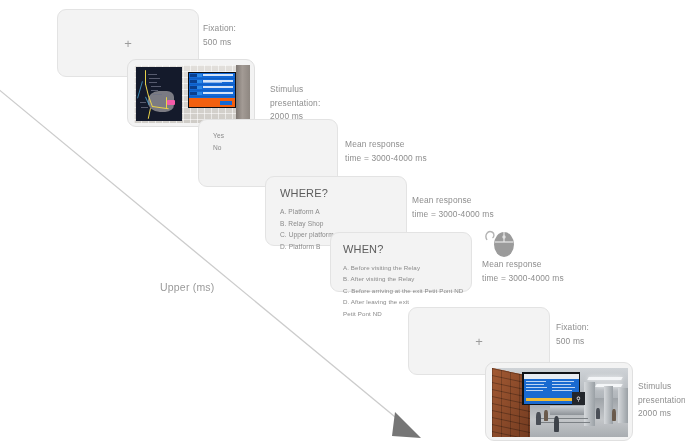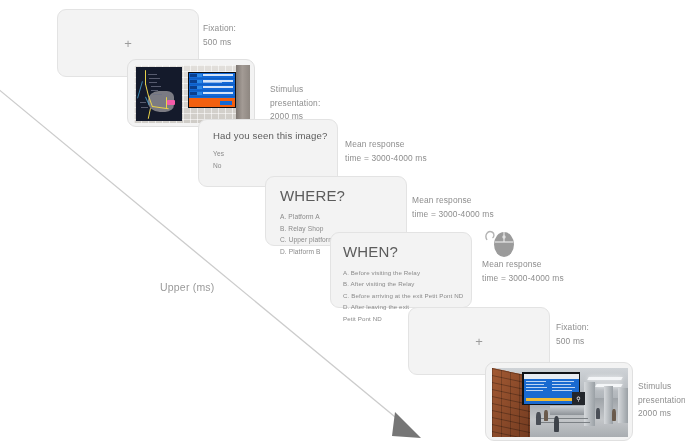--- a/index.html
+++ b/index.html
@@ -56,21 +56,21 @@
     padding: 10px 0 0 14px;
   }
   .q-title {
     font-size: 9.6px;
     color: #5c5c5c;
     letter-spacing: .15px;
     margin: 0 0 7px 0;
     white-space: nowrap;
   }
   .q-title.big {
-    font-size: 15px;
+    font-size: 11px;
   }
   .q-opt {
     font-size: 6.6px;
     color: #8a8a8a;
     line-height: 1.75;
     letter-spacing: .1px;
     white-space: pre-line;
   }
   .q-opt.sm {
     font-size: 6.2px;
@@ -393,38 +393,37 @@
           </div>
         </div>
       </div>
     </div>
   </div>
   <div class="note" style="left:270px; top:83px;">Stimulus
 presentation:
 2000 ms</div>
 
   <div class="panel q-panel" style="left:198px; top:119px; width:140px; height:68px;">
-    <p class="q-title">Had you seen this image?</p>
     <div class="q-opt">Yes</div>
     <div class="q-opt">No</div>
   </div>
   <div class="note" style="left:345px; top:138px;">Mean response
 time = 3000-4000 ms</div>
 
   <div class="panel q-panel" style="left:265px; top:176px; width:142px; height:70px;">
     <p class="q-title big">WHERE?</p>
     <div class="q-opt">A. Platform A</div>
     <div class="q-opt">B. Relay Shop</div>
     <div class="q-opt">C. Upper platform</div>
     <div class="q-opt">D. Platform B</div>
   </div>
   <div class="note" style="left:412px; top:194px;">Mean response
 time = 3000-4000 ms</div>
 
-  <div class="panel q-panel" style="left:330px; top:232px; width:142px; height:76px; padding-left:12px;">
+  <div class="panel q-panel" style="left:330px; top:232px; width:142px; height:60px; padding-left:12px;">
     <p class="q-title big">WHEN?</p>
     <div class="q-opt sm">A. Before visiting the Relay</div>
     <div class="q-opt sm">B. After visiting the Relay</div>
     <div class="q-opt sm">C. Before arriving at the exit Petit Pont  ND</div>
     <div class="q-opt sm">D. After leaving the exit
     Petit Pont ND</div>
   </div>
 
   <div class="mouse-wrap" style="left:478px; top:227px; width:42px; height:34px;">
     <svg width="42" height="34" viewBox="0 0 42 34">

